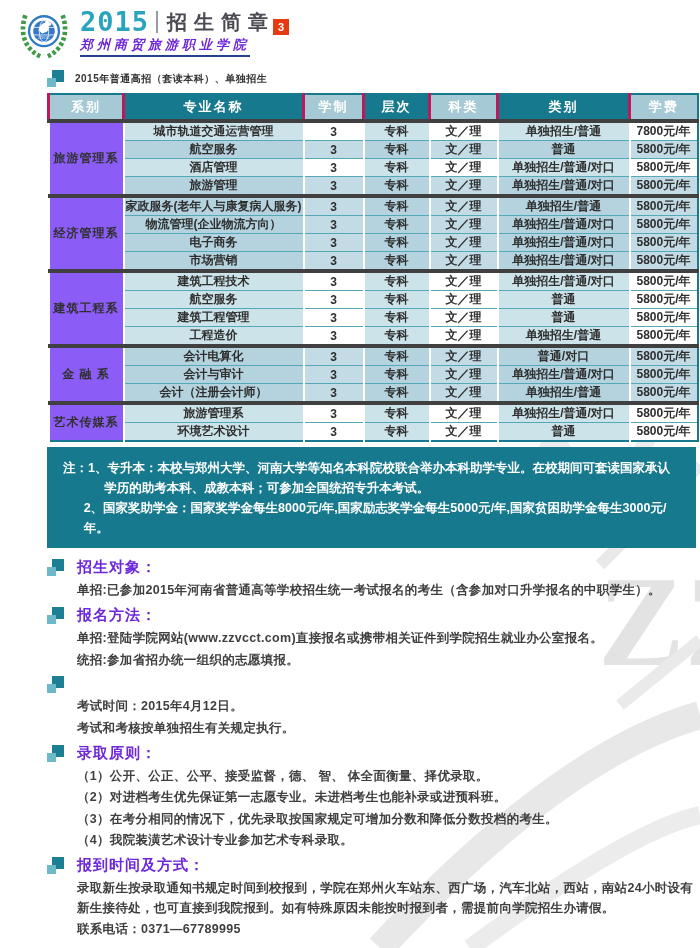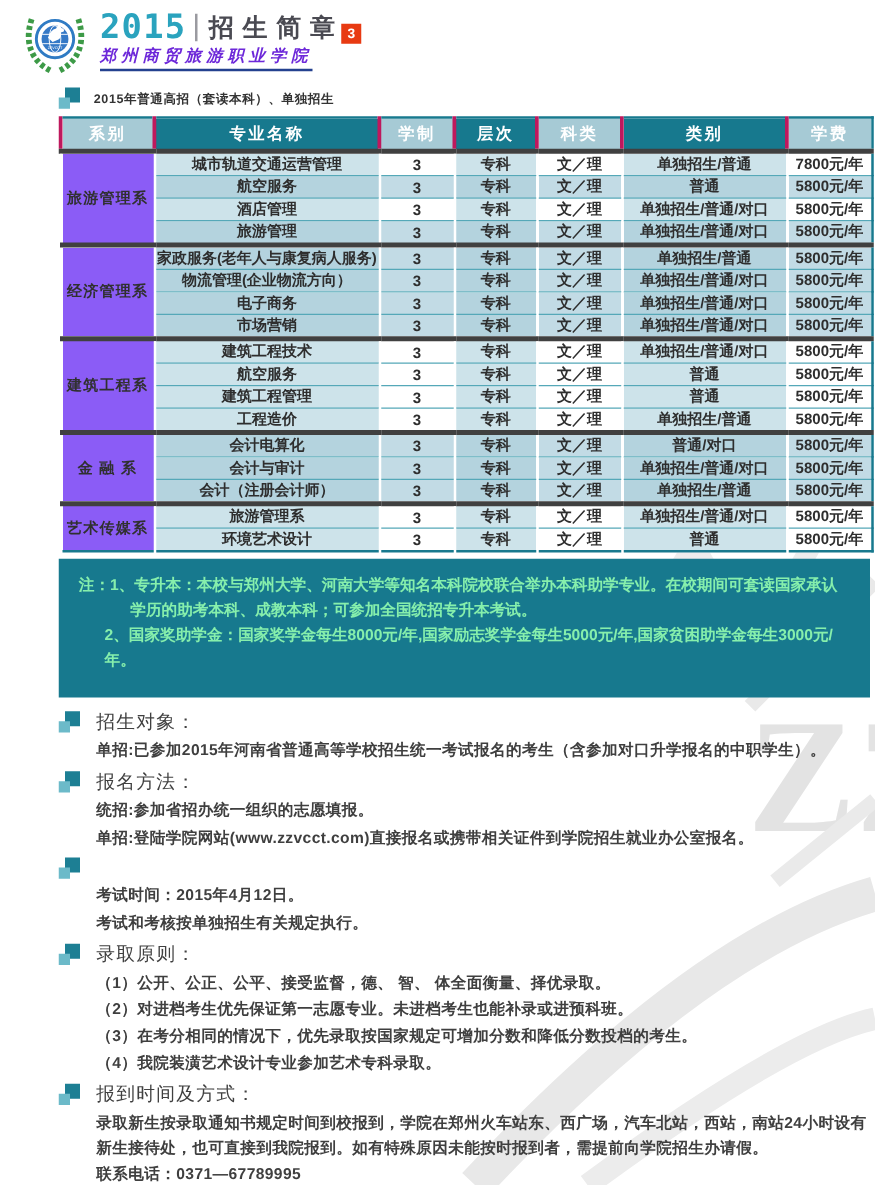--- a/index.html
+++ b/index.html
@@ -54,32 +54,32 @@
   table.majors td { height:17px; color:#2e2e2e; border-left:2px solid #fff; border-top:1px solid #55a8b8; }
   table.majors tr.group-start td { border-top:4px solid #404040; }
   table.majors td.dept { background:#8b5cf6; color:#303030; letter-spacing:1px; border-top:2px solid #17798e; }
   tr.r-white td { background:#ffffff; }
   tr.r-white td.dk { background:#cde3ea; }
   tr.r-blue td { background:#c2dbe5; }
   tr.r-blue td.dk { background:#b4d3de; }
 
   
   .note-box {
-    margin:5px 0 0 47px; width:649px; background:#17798e; color:#86efac;
-    padding:11px 14px 20px 16px; font-size:12.5px; font-weight:bold; line-height:1.6;
+    margin:5px 0 0 47px; width:649px; background:#17798e; color:#ffffff;
+    padding:11px 14px 10px 16px; font-size:12.5px; font-weight:bold; line-height:1.6;
   }
   .note-p1 { padding-left:3.3em; text-indent:-3.3em; }
   .note-p2 { margin-left:1.65em; }
 
   
   .sections { margin:10px 0 0 47px; width:650px; }
   .info-section { margin-bottom:3px; }
   .sec-head { display:flex; align-items:center; margin:6px 0 4px 0; }
   .sec-head .sq-icon { margin-right:12px; }
-  .sec-title { font-size:15px; font-weight:normal; color:#404040; letter-spacing:1px; }
+  .sec-title { font-size:15px; font-weight:bold; color:#6d28d9; letter-spacing:1px; }
   .sec-body { margin-left:30px; }
   .sec-line { font-size:12.5px; font-weight:bold; color:#3f3f3f; line-height:1.55; margin-bottom:2px; letter-spacing:0.3px; }
 </style>
 </head>
 <body>
 
 <div class="page">
 
   <svg class="watermark" width="700" height="948" viewBox="0 0 700 948">
     <path d="M 505 520 L 555 435 L 602 520 L 650 435" stroke="#ededed" stroke-width="16" fill="none"></path>
@@ -313,22 +313,22 @@
         </div>
         <div class="info-section">
           <div class="sec-head">
             <span class="sq-icon">
               <span class="sq-dark"></span>
               <span class="sq-light"></span>
             </span>
             <span class="sec-title">报名方法：</span>
           </div>
           <div class="sec-body">
+            <p class="sec-line">单招:登陆学院网站(www.zzvcct.com)直接报名或携带相关证件到学院招生就业办公室报名。</p>
             <p class="sec-line">统招:参加省招办统一组织的志愿填报。</p>
-            <p class="sec-line">单招:登陆学院网站(www.zzvcct.com)直接报名或携带相关证件到学院招生就业办公室报名。</p>
           </div>
         </div>
         <div class="info-section">
           <div class="sec-head">
             <span class="sq-icon">
               <span class="sq-dark"></span>
               <span class="sq-light"></span>
             </span>
           </div>
           <div class="sec-body">

